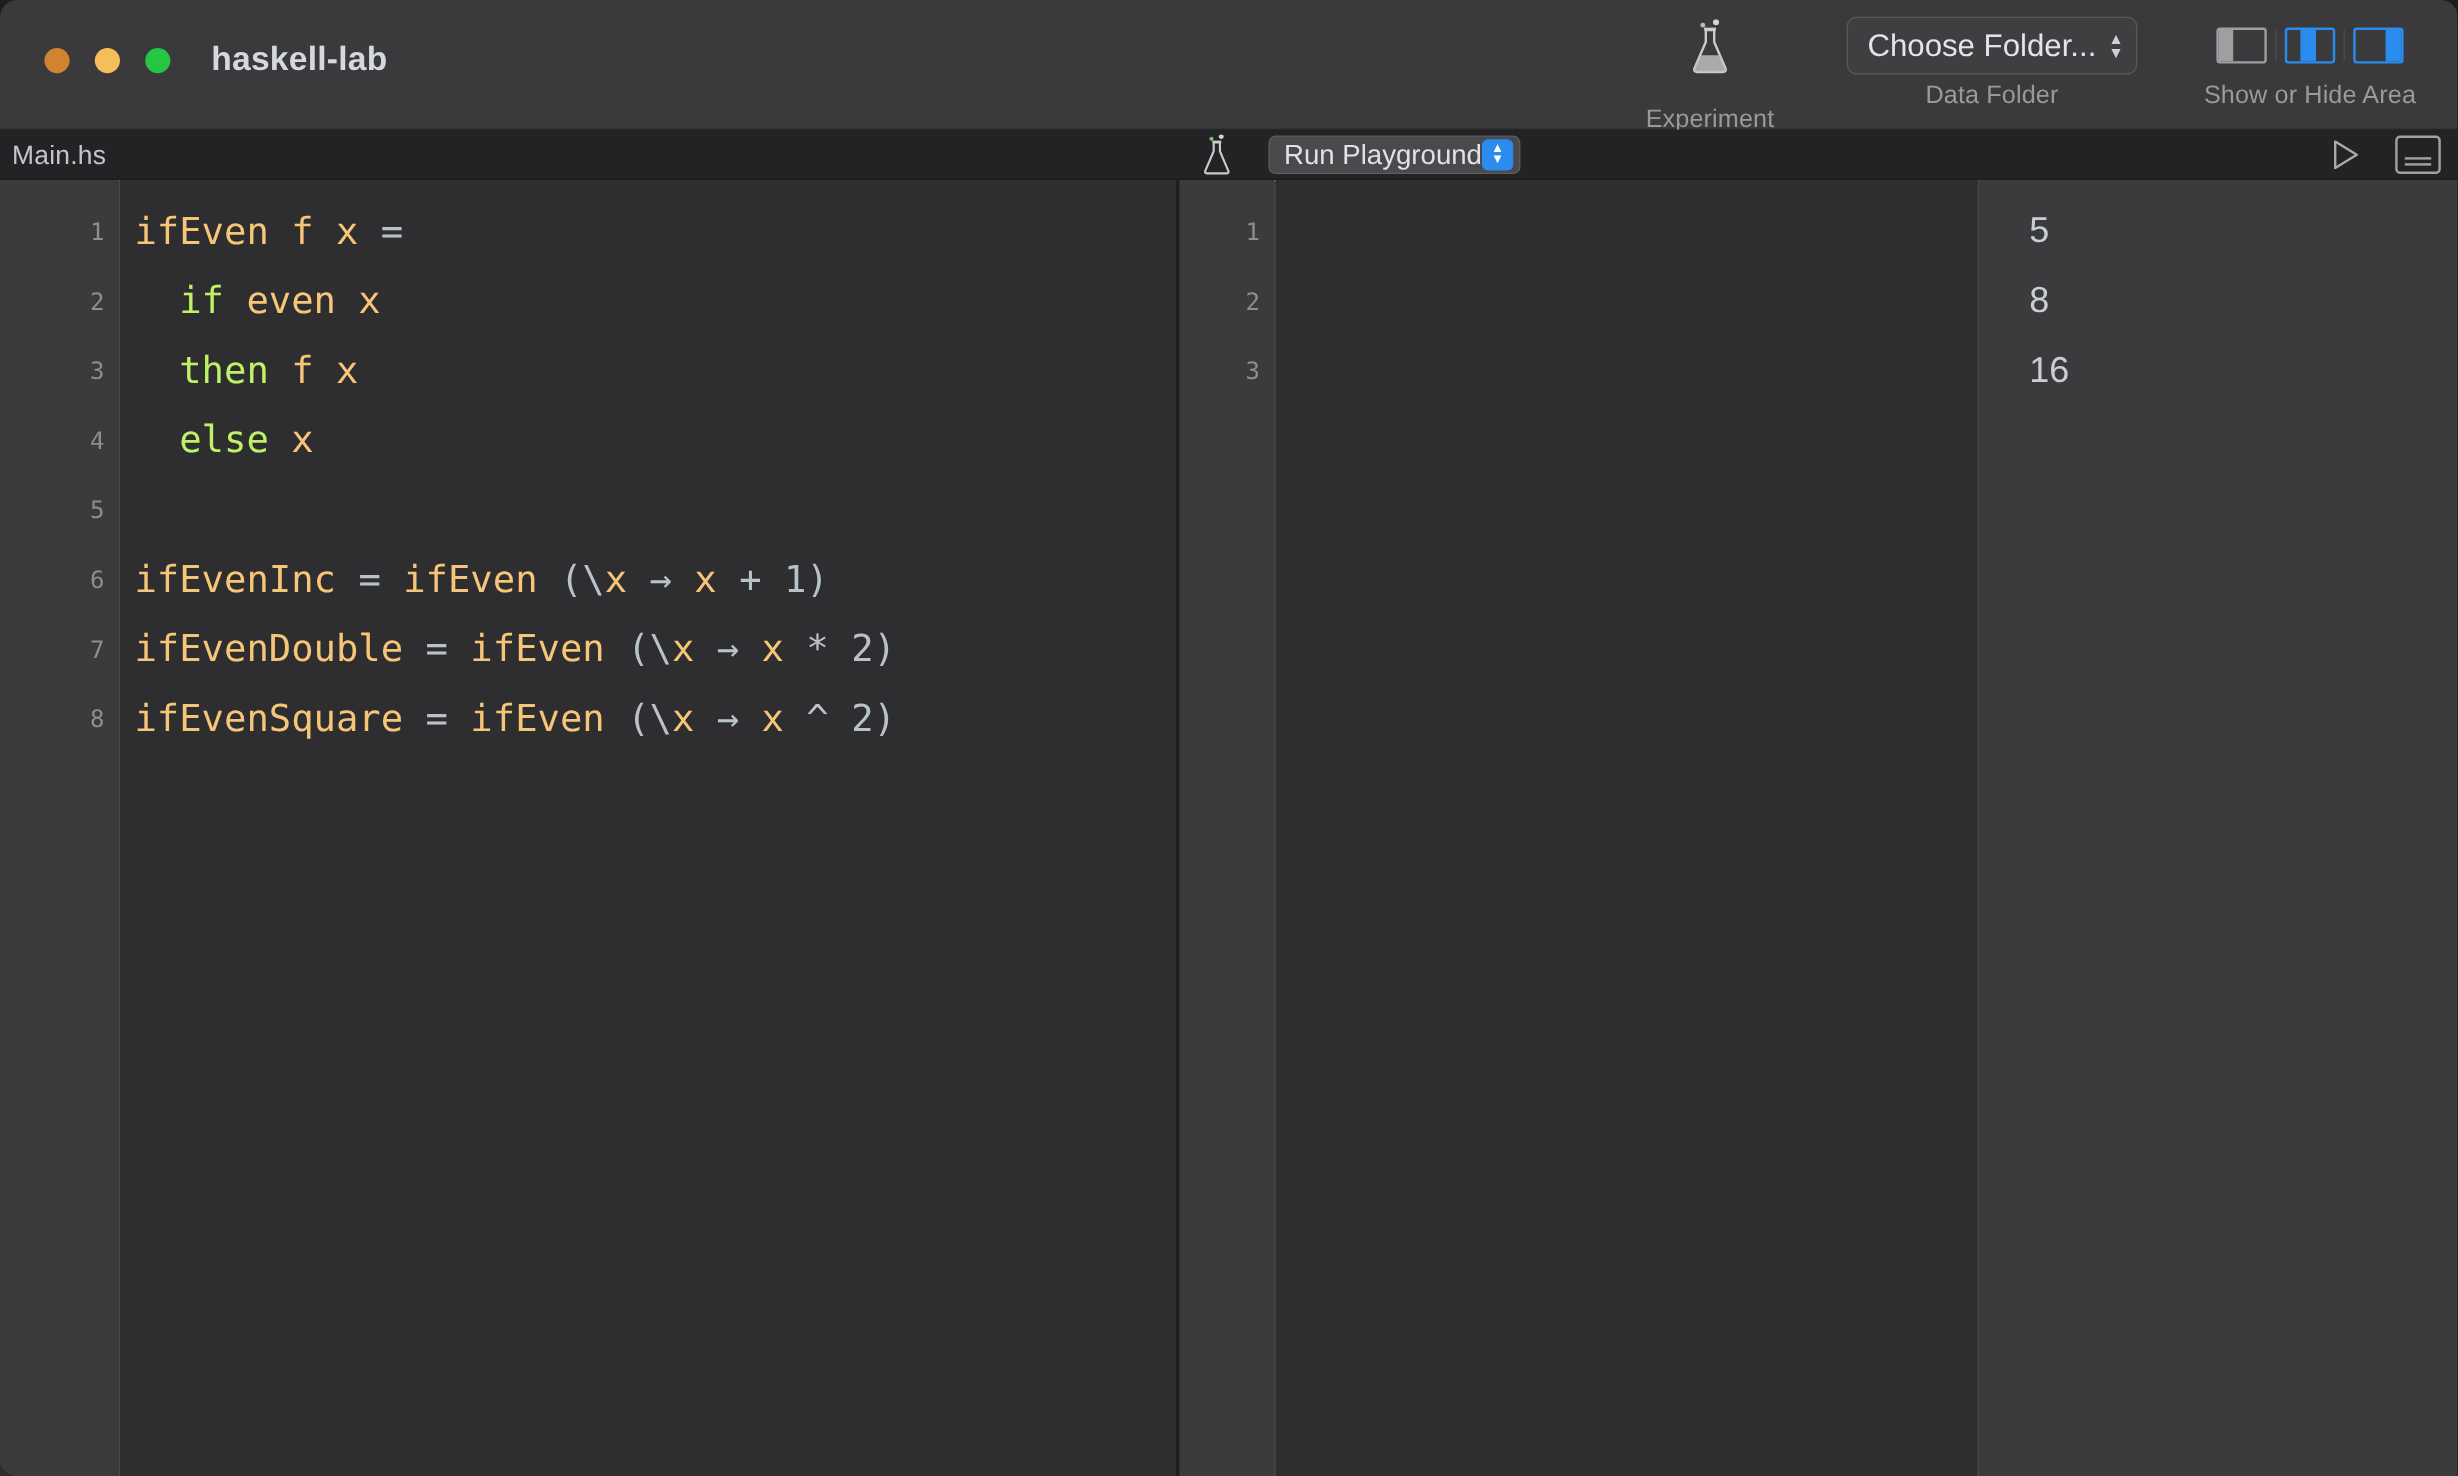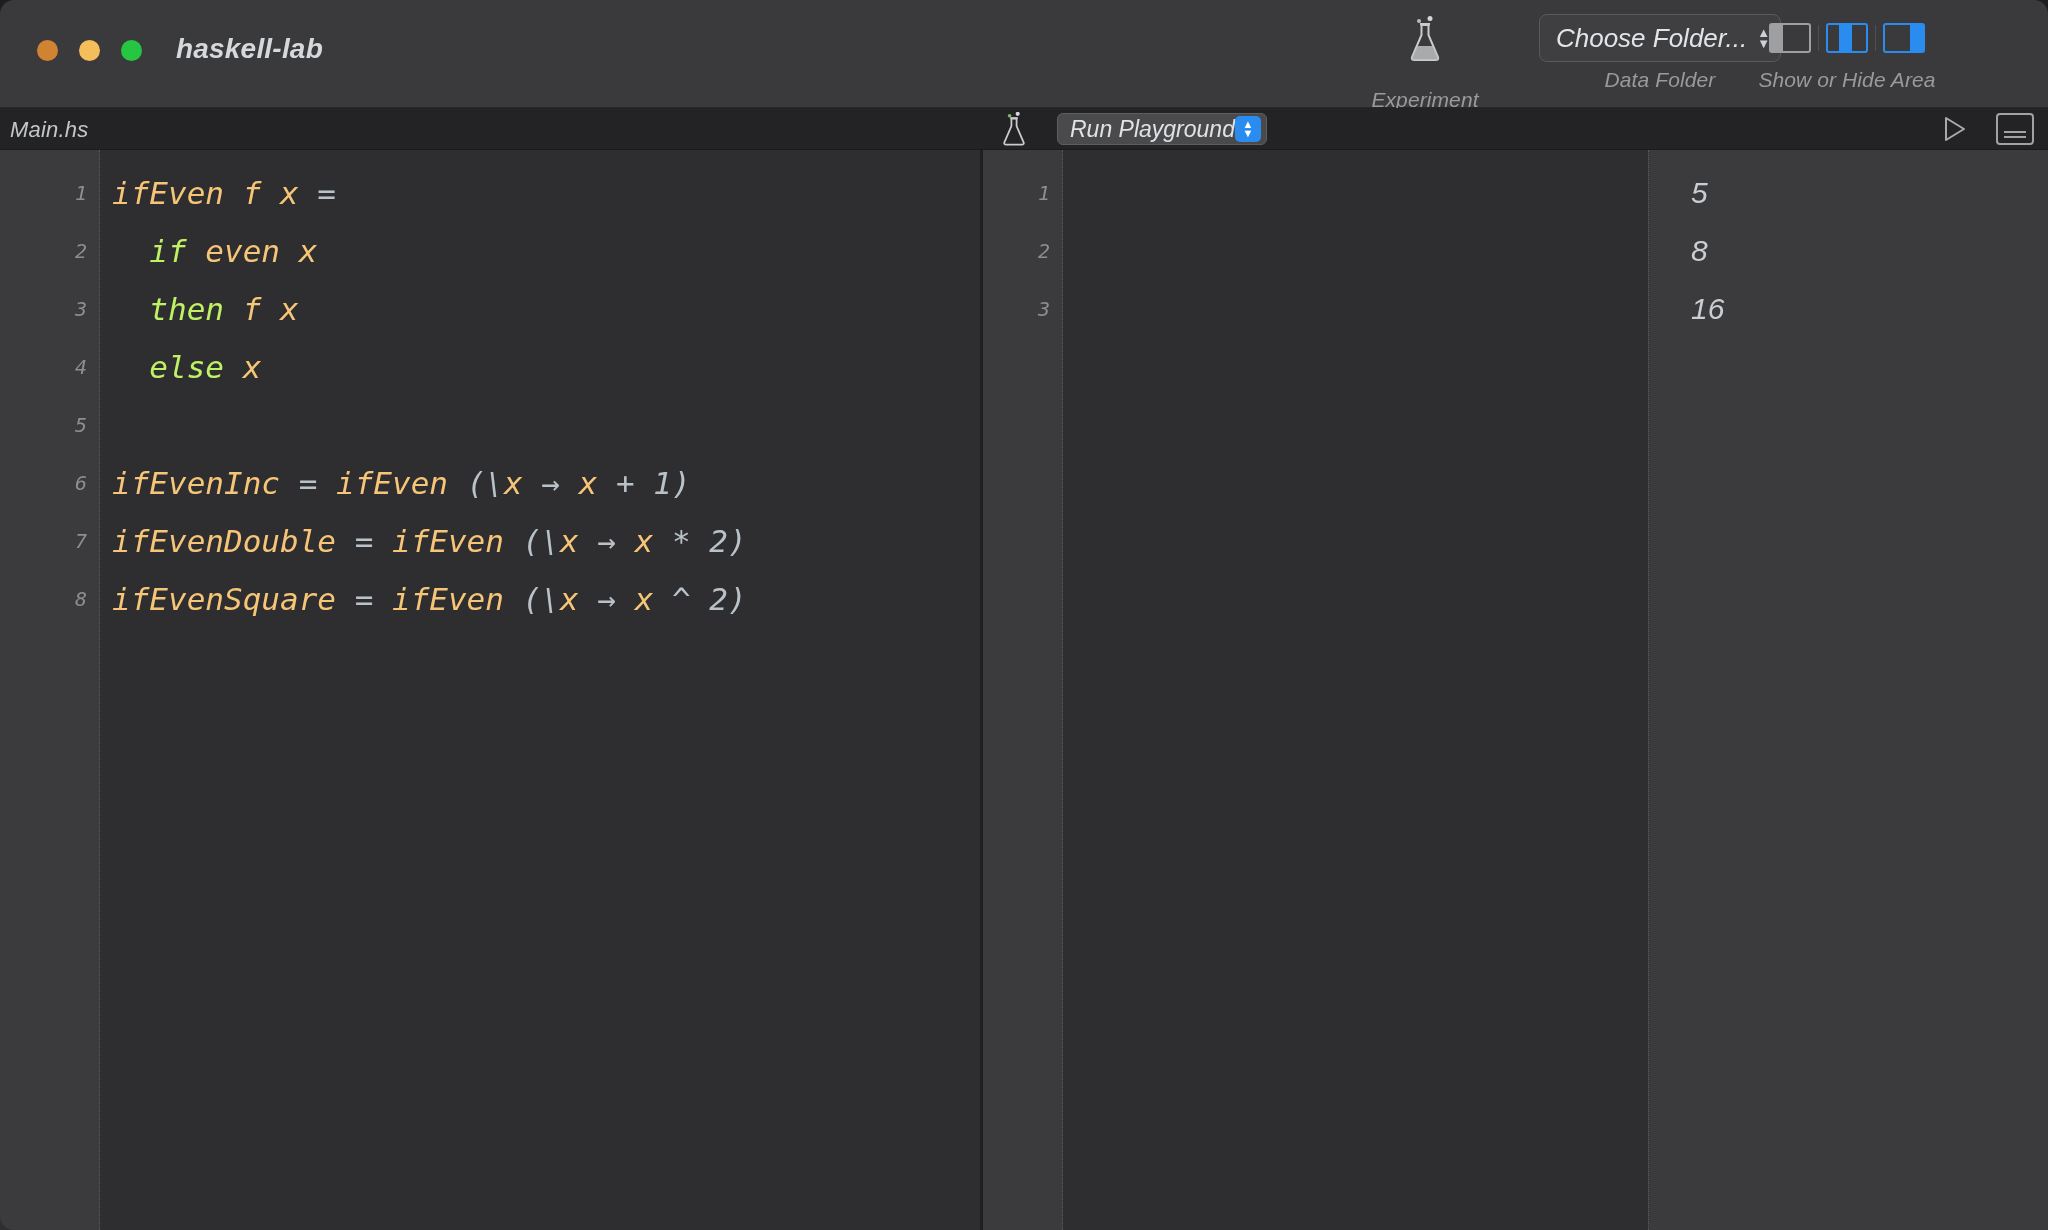--- a/index.html
+++ b/index.html
@@ -12,21 +12,20 @@
     font-family: "Liberation Sans", sans-serif;
   }
 
   #app {
     position: relative;
     width: 2048px;
     height: 1230px;
     background: #2b2b2d;
     border-radius: 14px 14px 0 0;
     overflow: hidden;
-    font-style: italic;
   }
 
   
   .titlebar {
     position: relative;
     height: 108px;
     background: #3a3a3c;
     border-bottom: 1px solid #262628;
     border-radius: 14px 14px 0 0;
   }
@@ -66,21 +65,21 @@
   .tb-label {
     font-size: 21px;
     color: #9a9a9c;
     margin-top: 6px;
     white-space: nowrap;
     letter-spacing: 0.1px;
   }
 
   .tb-experiment { left: 1330px; top: 14px; width: 190px; gap: 20px; }
   .tb-datafolder { left: 1500px; top: 14px; width: 320px; }
-  .tb-areas      { left: 1732px; top: 14px; width: 230px; text-align: right; }
+  .tb-areas      { left: 1810px; top: 14px; width: 230px; text-align: right; }
 
   .flask-btn {
     width: 54px; height: 48px;
     display: flex; align-items: flex-end; justify-content: center;
   }
 
   .popup-btn {
     display: flex;
     align-items: center;
     gap: 10px;

